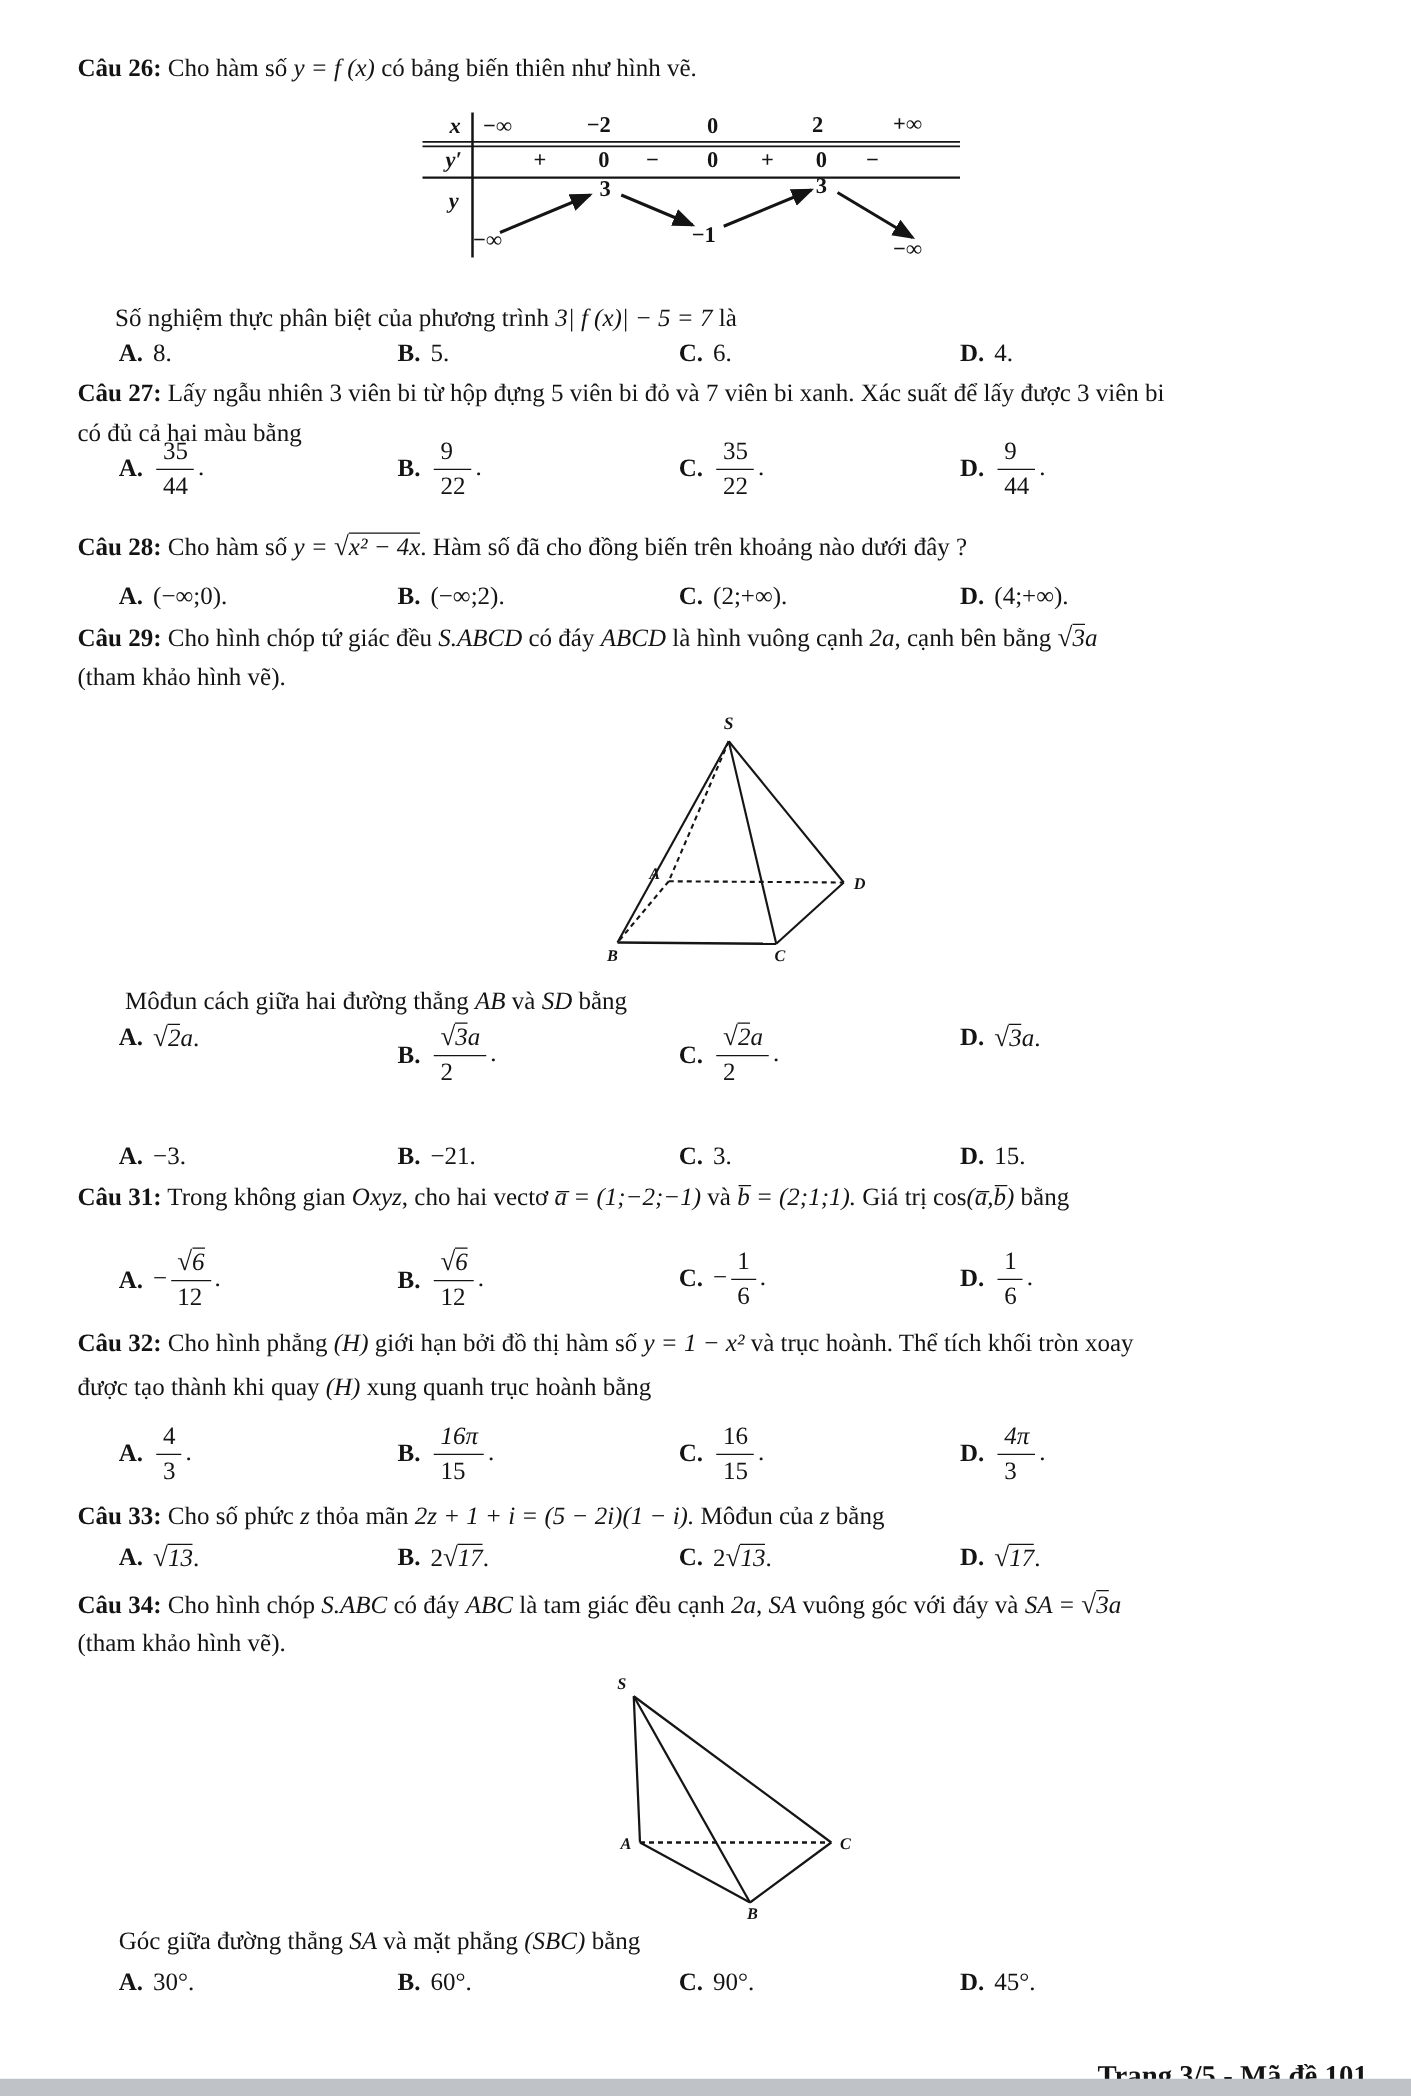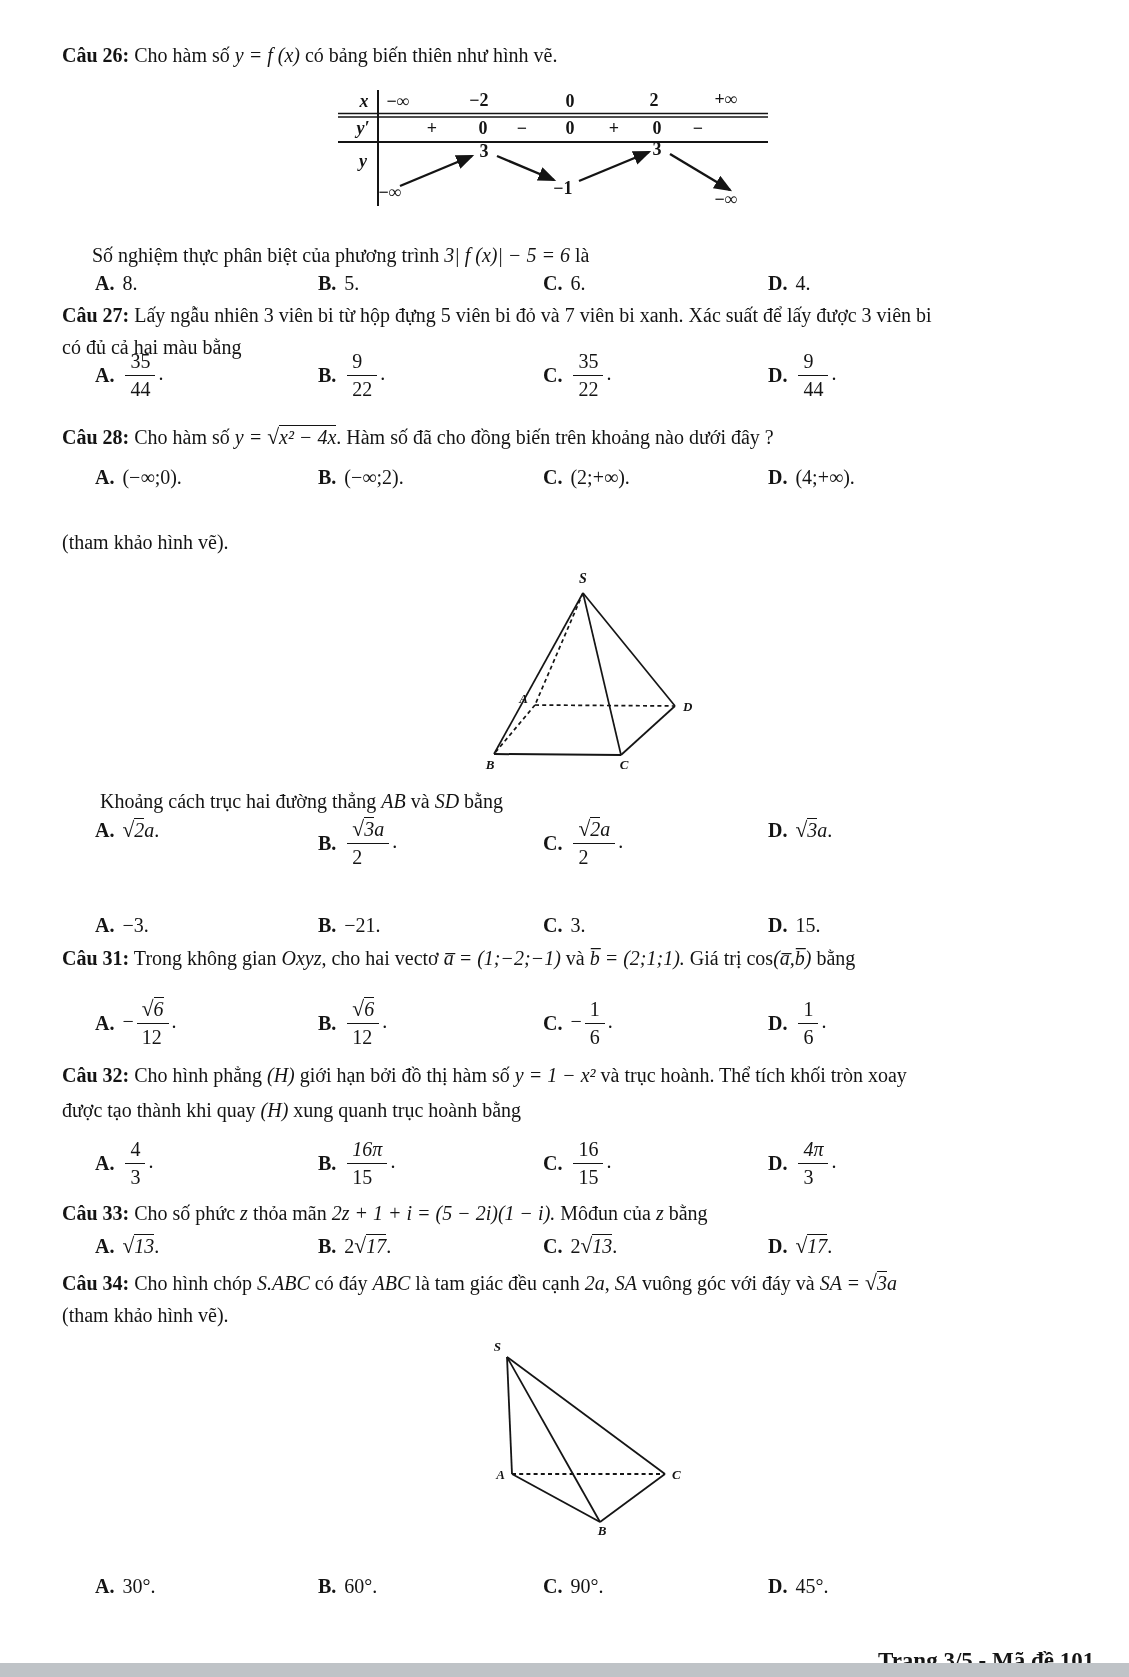--- a/index.html
+++ b/index.html
@@ -65,21 +65,21 @@
     <span class="tv" style="left:325px;top:40px;">0</span>
     <span class="tv" style="left:366px;top:40px;">−</span>
     <span class="tv tl" style="left:31px;top:73px;">y</span>
     <span class="tv" style="left:58px;top:104px;">−∞</span>
     <span class="tv" style="left:152px;top:63px;">3</span>
     <span class="tv" style="left:231px;top:100px;">−1</span>
     <span class="tv" style="left:325px;top:61px;">3</span>
     <span class="tv" style="left:394px;top:111px;">−∞</span>
   </div>
 
-  <div class="line" style="left:92px;top:242px;"><span>Số nghiệm thực phân biệt của phương trình </span><i class="mth">3| f (x)| − 5 = 6</i><span> là</span></div>
+  <div class="line" style="left:92px;top:242px;"><span>Số nghiệm thực phân biệt của phương trình </span><i class="mth">3| f (x)| − 5 = 7</i><span> là</span></div>
   <div class="row" style="top:272px;">
     <span class="ans ca">
         <b>A.</b>
         <span><span>8.</span></span>
       </span>
     <span class="ans cb">
         <b>B.</b>
         <span><span>5.</span></span>
       </span>
     <span class="ans cc">
@@ -126,41 +126,42 @@
     <span class="ans cc">
         <b>C.</b>
         <span><span>(2;+∞).</span></span>
       </span>
     <span class="ans cd">
         <b>D.</b>
         <span><span>(4;+∞).</span></span>
       </span>
   </div>
 
+  <div class="line" style="left:62px;top:497px;"><b class="qlabel">Câu 29:</b><span><span> Cho hình chóp tứ giác đều </span><i class="mth">S.ABCD</i><span> có đáy </span><i class="mth">ABCD</i><span> là hình vuông cạnh </span><i class="mth">2a</i><span>, cạnh bên bằng </span><i class="rad"><span class="rsign">√</span><span class="rbar">3</span><span>a</span></i></span></div>
   <div class="line" style="left:62px;top:529px;"><span>(tham khảo hình vẽ).</span></div>
 
   <div class="fig" style="left:450px;top:567px;">
     <svg width="260" height="212" viewBox="0 0 260 212">
       <line x1="133" y1="26" x2="44" y2="187" stroke="#151515" stroke-width="1.7"></line>
       <line x1="133" y1="26" x2="171" y2="188" stroke="#151515" stroke-width="1.7"></line>
       <line x1="133" y1="26" x2="225" y2="139" stroke="#151515" stroke-width="1.7"></line>
       <line x1="44" y1="187" x2="171" y2="188" stroke="#151515" stroke-width="2"></line>
       <line x1="171" y1="188" x2="225" y2="139" stroke="#151515" stroke-width="1.7"></line>
       <line x1="133" y1="26" x2="85" y2="138" stroke="#151515" stroke-width="1.7" stroke-dasharray="4 3.2"></line>
       <line x1="85" y1="138" x2="44" y2="187" stroke="#151515" stroke-width="1.7" stroke-dasharray="4 3.2"></line>
       <line x1="85" y1="138" x2="225" y2="139" stroke="#151515" stroke-width="1.7" stroke-dasharray="4 3.2"></line>
       <text x="133" y="16" text-anchor="middle" font-size="14">S</text>
       <text x="78" y="136" text-anchor="end" font-size="13">A</text>
       <text x="233" y="144" text-anchor="start" font-size="13">D</text>
       <text x="40" y="202" text-anchor="middle" font-size="13">B</text>
       <text x="174" y="202" text-anchor="middle" font-size="13">C</text>
     </svg>
   </div>
 
-  <div class="line" style="left:100px;top:788px;"><span>Khoảng cách trục hai đường thẳng </span><i class="mth">AB</i><span> và </span><i class="mth">SD</i><span> bằng</span></div>
+  <div class="line" style="left:100px;top:788px;"><span>Môđun cách giữa hai đường thẳng </span><i class="mth">AB</i><span> và </span><i class="mth">SD</i><span> bằng</span></div>
   <div class="row" style="top:818px;">
     <span class="ans ca">
         <b>A.</b>
         <span><i class="rad"><span class="rsign">√</span><span class="rbar">2</span><span>a</span></i><span>.</span></span>
       </span>
     <span class="ans cb">
         <b>B.</b>
         <span><span class="frac"><span class="num"><i class="rad"><span class="rsign">√</span><span class="rbar">3</span><span>a</span></i></span><span class="den"><span>2</span></span></span><span>.</span></span>
       </span>
     <span class="ans cc">
@@ -264,20 +265,21 @@
       <line x1="57" y1="137" x2="145" y2="185" stroke="#151515" stroke-width="1.8"></line>
       <line x1="145" y1="185" x2="210" y2="137" stroke="#151515" stroke-width="1.8"></line>
       <line x1="57" y1="137" x2="210" y2="137" stroke="#151515" stroke-width="1.9" stroke-dasharray="4 3.2"></line>
       <text x="46" y="14" text-anchor="end" font-size="13">S</text>
       <text x="50" y="142" text-anchor="end" font-size="13">A</text>
       <text x="217" y="142" text-anchor="start" font-size="13">C</text>
       <text x="147" y="198" text-anchor="middle" font-size="13">B</text>
     </svg>
   </div>
 
+  <div class="line" style="left:95px;top:1540px;"><span>Góc giữa đường thẳng </span><i class="mth">SA</i><span> và mặt phẳng </span><i class="mth">(SBC)</i><span> bằng</span></div>
   <div class="row" style="top:1575px;">
     <span class="ans ca">
         <b>A.</b>
         <span><span>30°.</span></span>
       </span>
     <span class="ans cb">
         <b>B.</b>
         <span><span>60°.</span></span>
       </span>
     <span class="ans cc">

